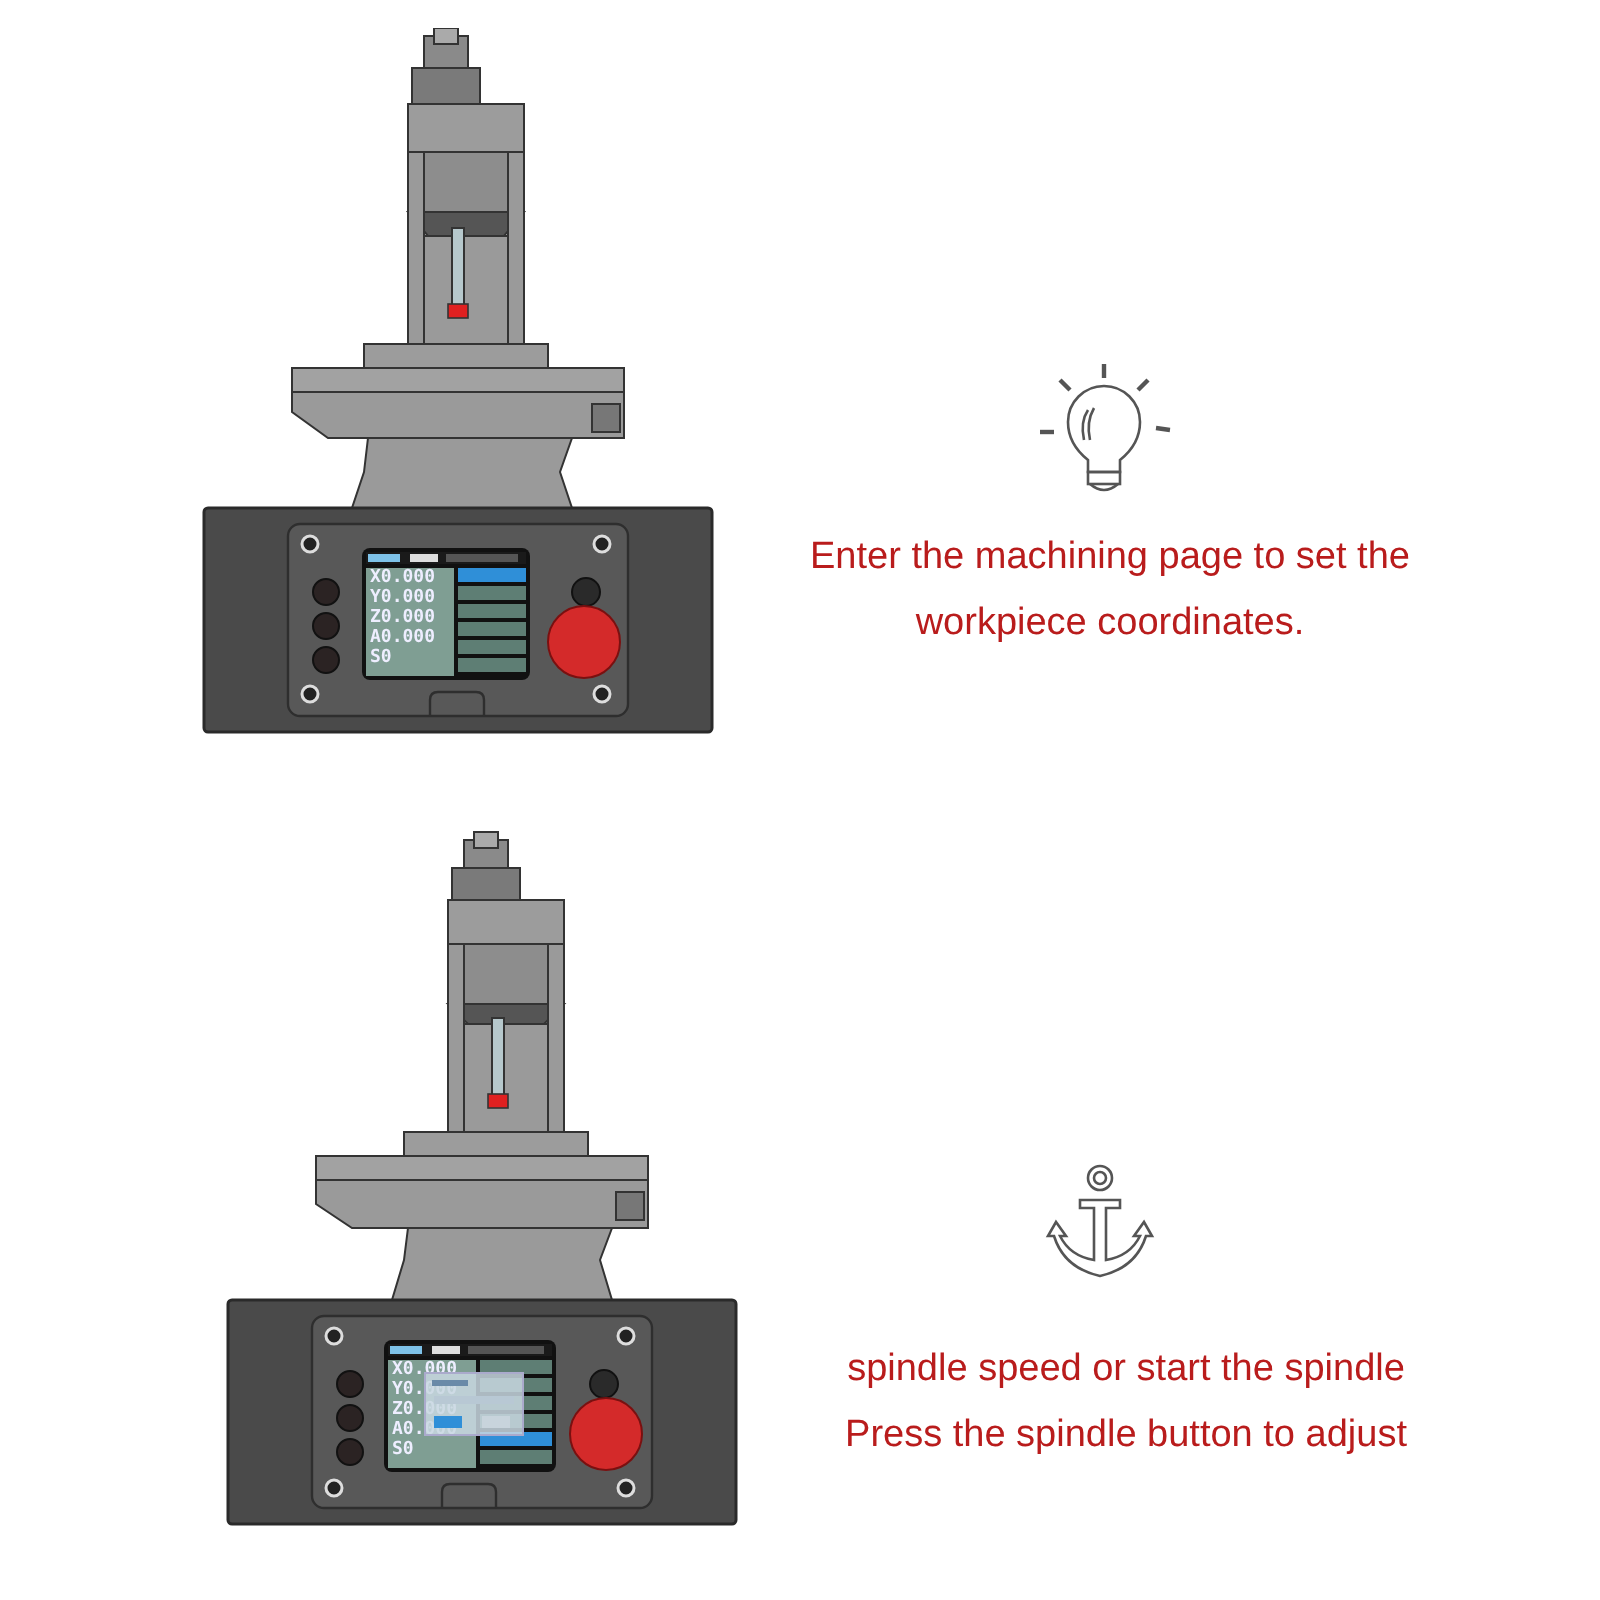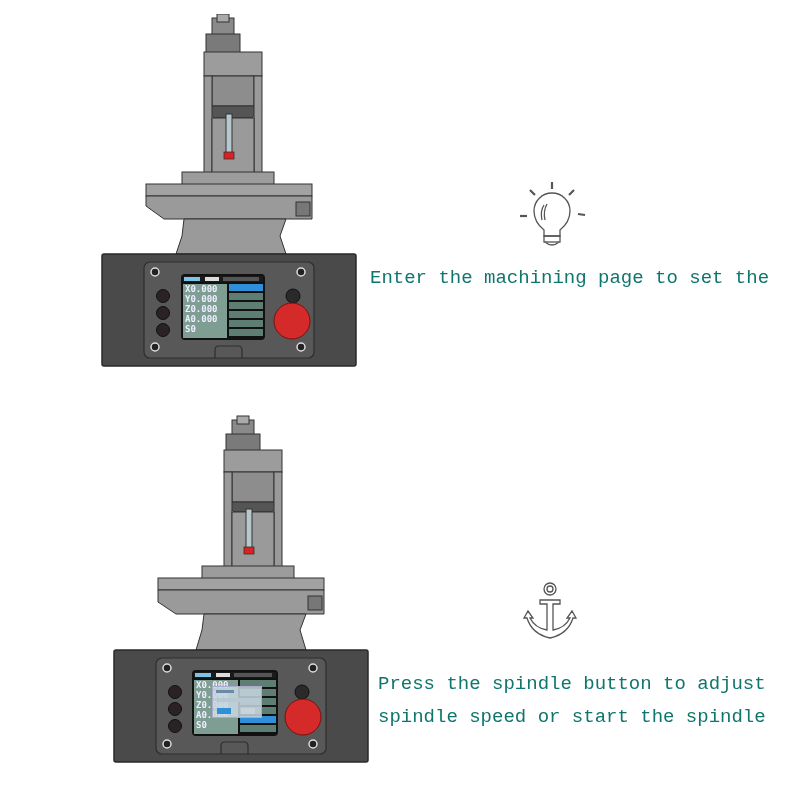--- a/index.html
+++ b/index.html
@@ -1,20 +1,20 @@
 <!DOCTYPE html>
 <html><head>
 <meta charset="utf-8">
 <style>
   html, body { margin: 0; padding: 0; background: #ffffff; }
   body { width: 800px; height: 800px; position: relative; overflow: hidden;
          font-family: "Liberation Sans", "DejaVu Sans", sans-serif; }
   .machine { position: absolute; font-weight: bold; }
-  .caption { position: absolute; color: #0f766e;
-             font-family: Liberation Mono, monospace;
+  .caption { position: absolute; text-align: center; color: #b91c1c;
+             font-family: Liberation Sans, sans-serif;
              font-size: 19px; line-height: 33px; }
   .caption span { display: block; white-space: nowrap; }
   .icon { position: absolute; }
   .scr-text { font-family: "DejaVu Sans Mono", "Liberation Mono", monospace; }
 </style>
 </head>
 <body>
 
 <div class="machine" style="left:100px; top:14px; width:260px; height:356px;">
   <svg width="260" height="356" viewBox="0 0 260 356">
@@ -93,20 +93,21 @@
     <path d="M28,52 Q18,44 18,33 A18,18 0 0 1 54,33 Q54,44 44,52 L44,58 L28,58 Z"></path>
     <path d="M28,27 Q24,33 26,42"></path>
     <path d="M31,26 Q27,33 29,42"></path>
     <rect x="28" y="58" width="16" height="6"></rect>
     <path d="M29,64 Q36,70 43,64"></path>
   </svg>
 </div>
 
 <div class="caption" style="left:370px; top:262px; width:370px;">
   <span>Enter the machining page to set the</span>
+  <span>workpiece coordinates.</span>
 </div>
 
 <div class="machine" style="left:110px; top:414px; width:260px; height:356px;">
   <svg width="260" height="356" viewBox="0 0 260 356">
     <rect x="122" y="6" width="22" height="32" fill="#8a8a8a" stroke="#333"></rect>
     <rect x="116" y="20" width="34" height="20" fill="#7a7a7a" stroke="#333"></rect>
     <rect x="127" y="2" width="12" height="8" fill="#aaa" stroke="#333"></rect>
     <rect x="114" y="36" width="58" height="22" fill="#9c9c9c" stroke="#333"></rect>
     <rect x="122" y="58" width="42" height="30" fill="#8d8d8d" stroke="#333"></rect>
     <polygon points="114,88 172,88 162,98 124,98" fill="#555" stroke="#333"></polygon>
@@ -165,15 +166,15 @@
 
 <div class="icon" style="left:520px; top:578px; width:60px; height:62px;">
   <svg width="60" height="62" viewBox="0 0 60 62" fill="none" stroke="#555" stroke-width="1.3">
     <circle cx="30" cy="11" r="6"></circle>
     <circle cx="30" cy="11" r="3"></circle>
     <path d="M20,22 L40,22 L40,26 L33,26 L33,52 Q45,50 50,40 L47,40 L52,33 L56,40 L53,40 Q48,56 30,60 Q12,56 7,40 L4,40 L8,33 L13,40 L10,40 Q15,50 27,52 L27,26 L20,26 Z"></path>
   </svg>
 </div>
 
 <div class="caption" style="left:378px; top:668px; width:370px;">
+  <span>spindle speed or start the spindle</span>
   <span>Press the spindle button to adjust</span>
-  <span>spindle speed or start the spindle</span>
 </div>
 
 </body></html>

